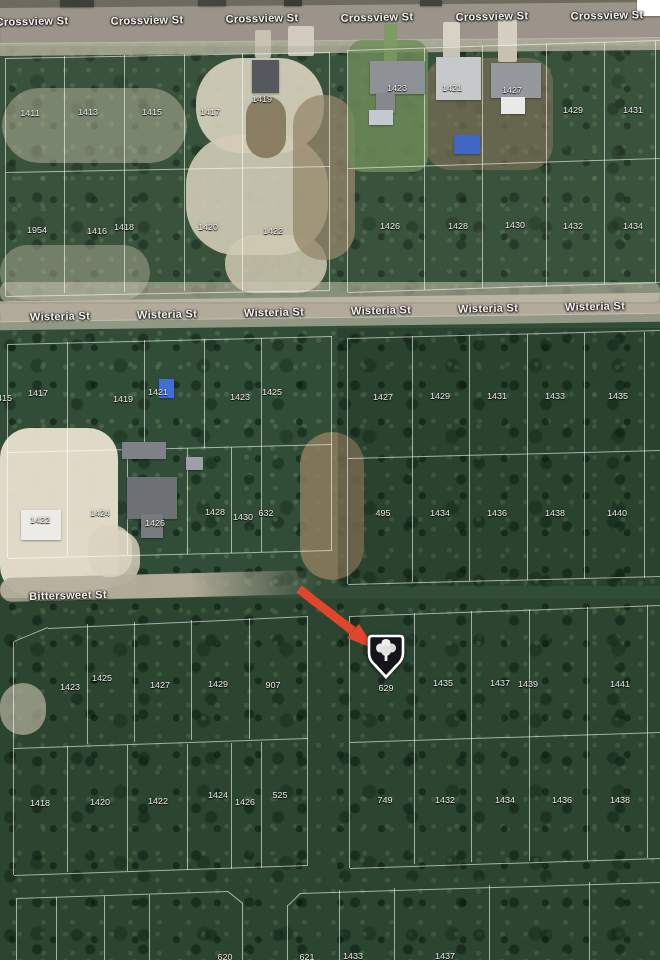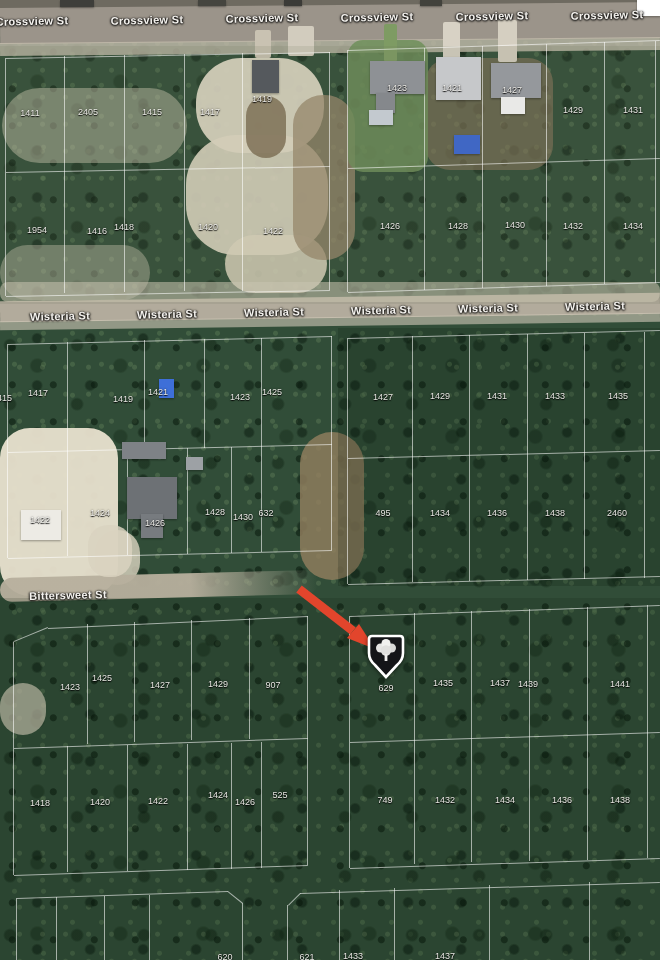--- a/index.html
+++ b/index.html
@@ -172,21 +172,21 @@
       <div class="street-label" style="left: 492px; top: 16px;">Crossview St</div>
       <div class="street-label" style="left: 607px; top: 15px;">Crossview St</div>
       <div class="street-label" style="left: 60px; top: 316px;">Wisteria St</div>
       <div class="street-label" style="left: 167px; top: 314px;">Wisteria St</div>
       <div class="street-label" style="left: 274px; top: 312px;">Wisteria St</div>
       <div class="street-label" style="left: 381px; top: 310px;">Wisteria St</div>
       <div class="street-label" style="left: 488px; top: 308px;">Wisteria St</div>
       <div class="street-label" style="left: 595px; top: 306px;">Wisteria St</div>
       <div class="street-label" style="left: 68px; top: 595px;">Bittersweet St</div>
       <div class="lot-label" style="left: 30px; top: 113px;">1411</div>
-      <div class="lot-label" style="left: 88px; top: 112px;">2405</div>
+      <div class="lot-label" style="left: 88px; top: 112px;">1413</div>
       <div class="lot-label" style="left: 152px; top: 112px;">1415</div>
       <div class="lot-label" style="left: 210px; top: 112px;">1417</div>
       <div class="lot-label" style="left: 262px; top: 99px;">1419</div>
       <div class="lot-label" style="left: 397px; top: 88px;">1423</div>
       <div class="lot-label" style="left: 452px; top: 88px;">1421</div>
       <div class="lot-label" style="left: 512px; top: 90px;">1427</div>
       <div class="lot-label" style="left: 573px; top: 110px;">1429</div>
       <div class="lot-label" style="left: 633px; top: 110px;">1431</div>
       <div class="lot-label" style="left: 37px; top: 230px;">1954</div>
       <div class="lot-label" style="left: 97px; top: 231px;">1416</div>
@@ -212,21 +212,21 @@
       <div class="lot-label" style="left: 40px; top: 520px;">1422</div>
       <div class="lot-label" style="left: 100px; top: 513px;">1424</div>
       <div class="lot-label" style="left: 155px; top: 523px;">1426</div>
       <div class="lot-label" style="left: 215px; top: 512px;">1428</div>
       <div class="lot-label" style="left: 243px; top: 517px;">1430</div>
       <div class="lot-label" style="left: 266px; top: 513px;">632</div>
       <div class="lot-label" style="left: 383px; top: 513px;">495</div>
       <div class="lot-label" style="left: 440px; top: 513px;">1434</div>
       <div class="lot-label" style="left: 497px; top: 513px;">1436</div>
       <div class="lot-label" style="left: 555px; top: 513px;">1438</div>
-      <div class="lot-label" style="left: 617px; top: 513px;">2460</div>
+      <div class="lot-label" style="left: 617px; top: 513px;">1440</div>
       <div class="lot-label" style="left: 70px; top: 687px;">1423</div>
       <div class="lot-label" style="left: 102px; top: 678px;">1425</div>
       <div class="lot-label" style="left: 160px; top: 685px;">1427</div>
       <div class="lot-label" style="left: 218px; top: 684px;">1429</div>
       <div class="lot-label" style="left: 273px; top: 685px;">907</div>
       <div class="lot-label" style="left: 386px; top: 688px;">629</div>
       <div class="lot-label" style="left: 443px; top: 683px;">1435</div>
       <div class="lot-label" style="left: 500px; top: 683px;">1437</div>
       <div class="lot-label" style="left: 528px; top: 684px;">1439</div>
       <div class="lot-label" style="left: 620px; top: 684px;">1441</div>

